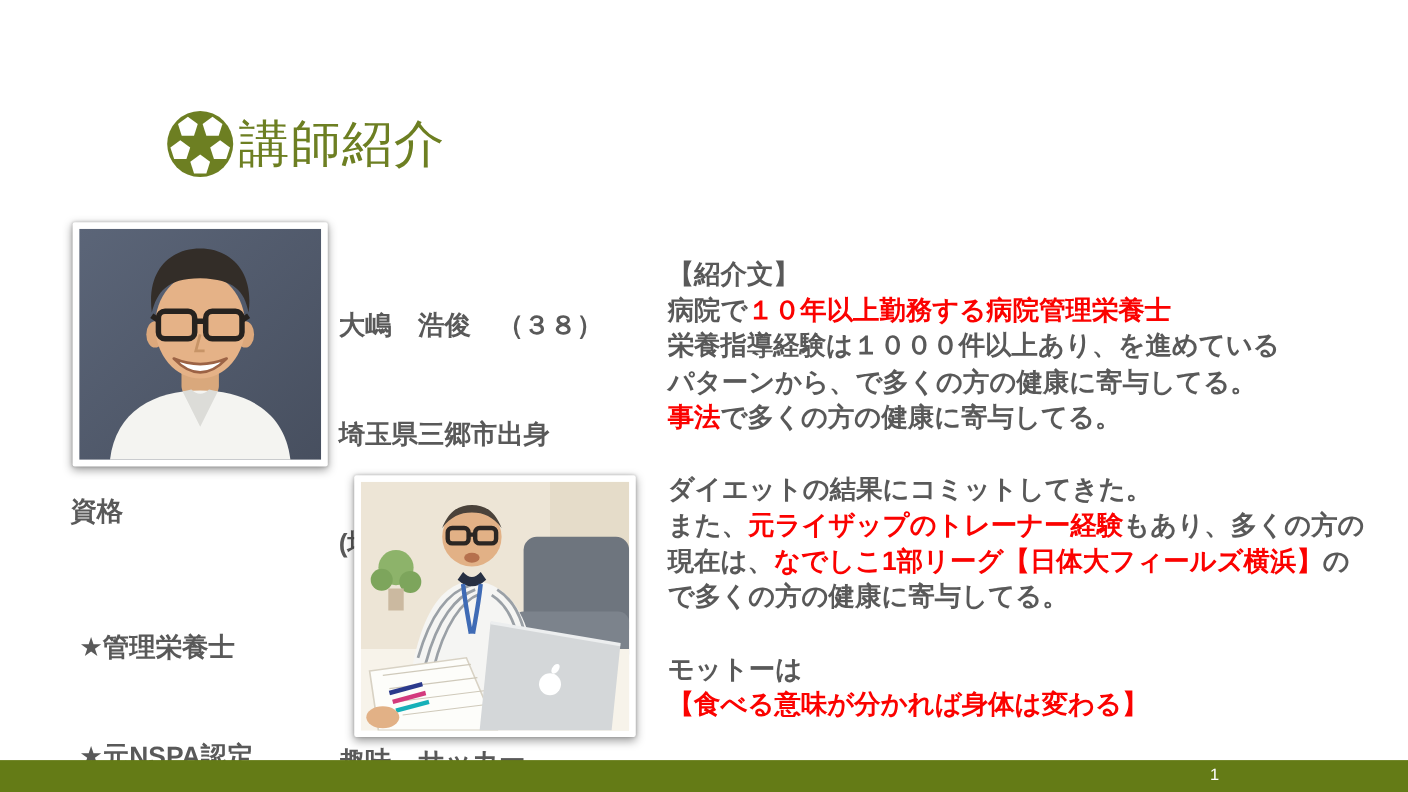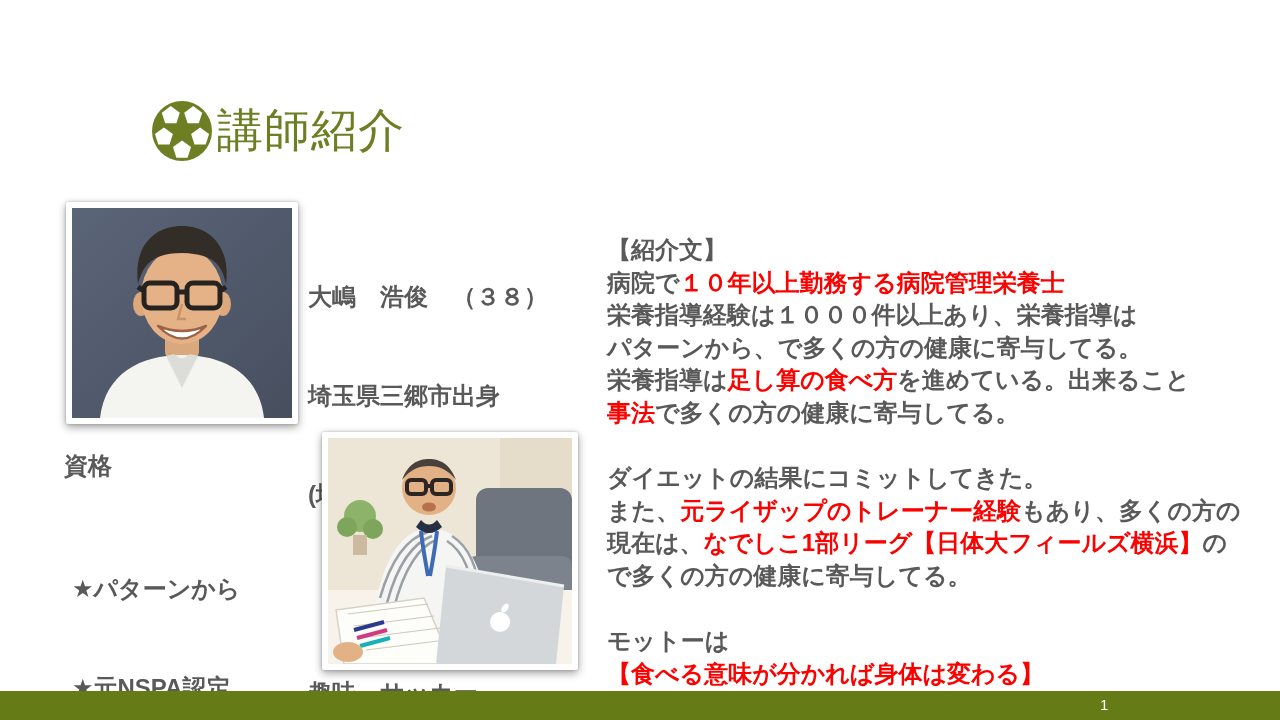--- a/index.html
+++ b/index.html
@@ -95,21 +95,21 @@
     <div>大嶋　浩俊　（３８）</div>
     <div>埼玉県三郷市出身</div>
     <div>(埼玉県三郷市出身)</div>
     <div class="spacer"></div>
     <div>趣味　サッカー</div>
     
   </div>
 
   <div class="qual-heading">資格</div>
   <div class="qual-list">
-    <div>★パターンから</div>
+    <div>★管理栄養士</div>
     <div>★元NSPA認定</div>
     
     
     
   </div>
 
   <div class="photo-frame" id="photo2">
     <svg width="244" height="226" viewBox="0 0 244 226" aria-hidden="true">
       <rect width="244" height="226" fill="#ede5d6"></rect>
       <rect x="172" width="72" height="226" fill="#e5dcc9"></rect>
@@ -155,23 +155,22 @@
       <path d="M118,128 L236,148 L228,226 L108,226 Z" fill="#d4d7d9"></path>
       <path d="M118,128 L236,148" stroke="#eceeef" stroke-width="3" fill="none"></path>
       <circle cx="172" cy="184" r="10" fill="#ffffff"></circle>
       <ellipse cx="177" cy="170" rx="3" ry="5" fill="#ffffff" transform="rotate(35 177 170)"></ellipse>
     </svg>
   </div>
 
   <div class="intro-block">
     <div class="iline"><span class="c-gray">【紹介文】</span></div>
     <div class="iline"><span class="c-gray">病院で</span><span class="c-red">１０年以上勤務する病院管理栄養士</span></div>
-    <div class="iline"><span class="c-gray">栄養指導経験は１０００件以上あり、栄養指導は</span></div>
+    <div class="iline"><span class="c-gray">栄養指導経験は１０００件以上あり、を進めている</span></div>
     <div class="iline"><span class="c-gray">パターンから、で多くの方の健康に寄与してる。</span></div>
-    <div class="iline"><span class="c-gray">栄養指導は</span><span class="c-red">足し算の食べ方</span><span class="c-gray">を進めている。出来ること</span></div>
     <div class="iline"><span class="c-red">事法</span><span class="c-gray">で多くの方の健康に寄与してる。</span></div>
     <div class="iline"></div>
     <div class="iline"><span class="c-gray">ダイエットの結果にコミットしてきた。</span></div>
     <div class="iline"><span class="c-gray">また、</span><span class="c-red">元ライザップのトレーナー経験</span><span class="c-gray">もあり、多くの方の</span></div>
     <div class="iline"><span class="c-gray">現在は、</span><span class="c-red">なでしこ1部リーグ【日体大フィールズ横浜】</span><span class="c-gray">の</span></div>
     <div class="iline"><span class="c-gray">で多くの方の健康に寄与してる。</span></div>
     <div class="iline"></div>
     <div class="iline"><span class="c-gray">モットーは</span></div>
     <div class="iline"><span class="c-red">【食べる意味が分かれば身体は変わる】</span></div>
   </div>

